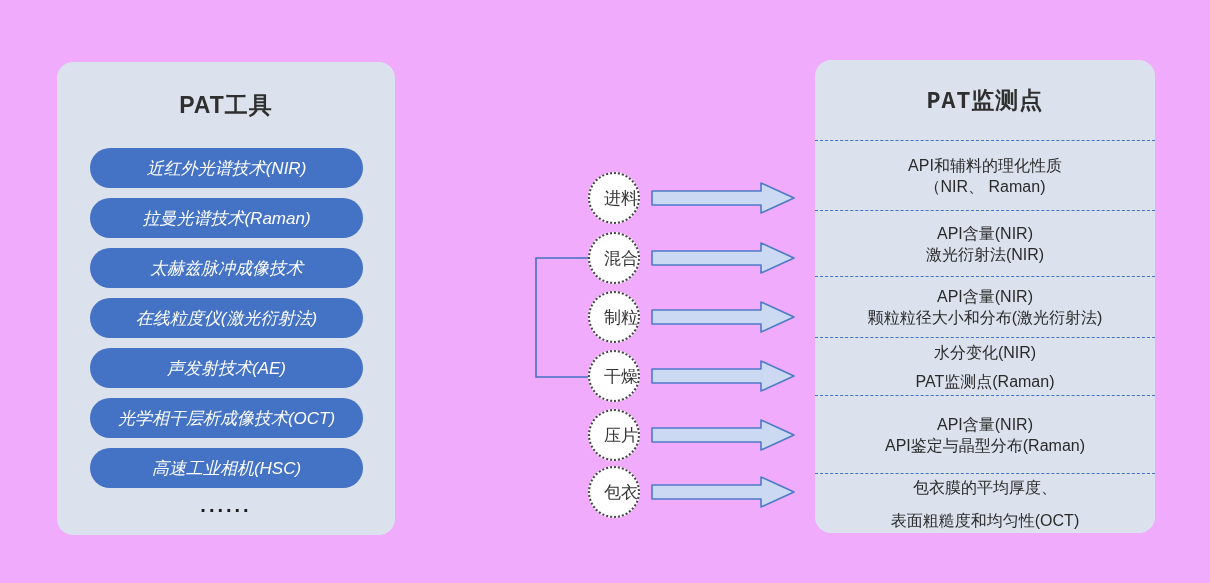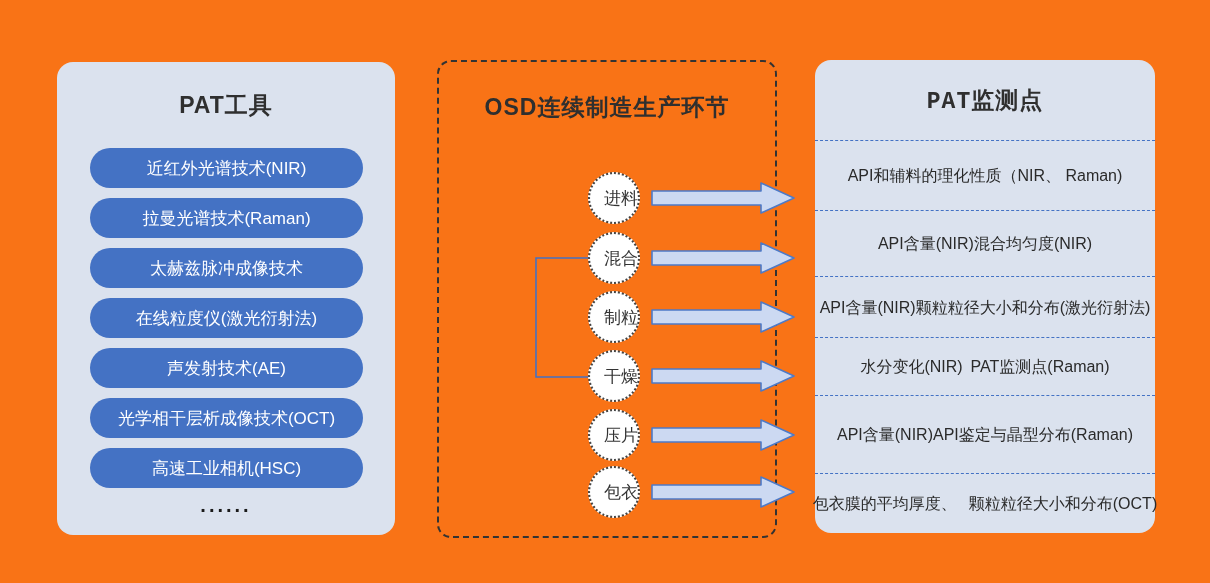--- a/index.html
+++ b/index.html
@@ -1,38 +1,38 @@
 <!DOCTYPE html>
 <html><head>
 <meta charset="utf-8">
 <style>
   html,body{margin:0;padding:0;background:#fff;}
   .canvas{
     position:relative;
     width:1210px;height:583px;
-    background:#f97316;
+    background:#f0abfc;
     font-family:"Liberation Sans","DejaVu Sans",sans-serif;
     overflow:hidden;
   }
   .panel{position:absolute;box-sizing:border-box;}
   .panel.solid{background:#dbe2ee;border-radius:16px;}
   .panel-title{
     margin:0;text-align:center;
     font-size:23px;font-weight:600;color:#2f2f2f;
     letter-spacing:1px;
   }
 
   
   .left-panel{left:57px;top:62px;width:338px;height:473px;}
   .left-panel .panel-title{margin-top:28px;}
   .pill{
     position:absolute;left:33px;width:273px;height:40px;
     background:#4472c4;border-radius:20px;
     display:flex;align-items:center;justify-content:center;
-    color:#ffffff;font-size:17px;white-space:nowrap;
+    color:#ffffff;font-size:17px;white-space:nowrap;font-style:italic;
   }
   .dots{
     position:absolute;left:0;width:100%;top:432px;
     text-align:center;font-size:20px;font-weight:bold;color:#1a1a1a;
     letter-spacing:3px;
   }
 
   
   .middle-panel{
     left:437px;top:60px;width:340px;height:478px;
@@ -59,21 +59,21 @@
 
   
   .right-panel{
     left:815px;top:60px;width:340px;height:473px;
     display:flex;flex-direction:column;
   }
   .rp-title-box{height:80px;display:flex;align-items:center;justify-content:center;font-family:Liberation Mono, monospace;}
   .mon-row{
     box-sizing:border-box;
     border-top:1px dashed #4472c4;
-    display:flex;flex-direction:row;
+    display:flex;flex-direction:column;
     align-items:center;justify-content:center;
     font-size:16px;line-height:21px;color:#2a2a2a;
     text-align:center;
   }
   .mon-row span{white-space:nowrap;}
   .mon-row .long{font-size:15px;}
   .r1{height:70px;} .r2{height:66px;} .r3{height:61px;}
   .r4{height:58px;gap:8px;} .r5{height:78px;} .r6{height:60px;gap:12px;}
 </style>
 </head>
@@ -86,23 +86,20 @@
     <div class="pill" style="top:86px">近红外光谱技术(NIR)</div>
     <div class="pill" style="top:136px">拉曼光谱技术(Raman)</div>
     <div class="pill" style="top:186px">太赫兹脉冲成像技术</div>
     <div class="pill" style="top:236px">在线粒度仪(激光衍射法)</div>
     <div class="pill" style="top:286px">声发射技术(AE)</div>
     <div class="pill" style="top:336px">光学相干层析成像技术(OCT)</div>
     <div class="pill" style="top:386px">高速工业相机(HSC)</div>
     <div class="dots">......</div>
   </section>
 
-  <section class="panel middle-panel">
-    <h2 class="panel-title">OSD连续制造生产环节</h2>
-  </section>
 
   <svg class="bracket" viewBox="0 0 56 123">
     <path d="M55 2 H2 V121 H55"></path>
   </svg>
 
   <div class="step" style="top:172px">
       <span>进料</span>
     </div>
   <div class="step" style="top:232px">
       <span>混合</span>
@@ -142,33 +139,33 @@
   <section class="panel solid right-panel">
     <div class="rp-title-box">
       <h2 class="panel-title">PAT监测点</h2>
     </div>
     <div class="mon-row r1">
       <span>API和辅料的理化性质</span>
       <span>（NIR、 Raman)</span>
     </div>
     <div class="mon-row r2">
       <span>API含量(NIR)</span>
-      <span>混合均匀度(NIR)</span>
+      <span>激光衍射法(NIR)</span>
     </div>
     <div class="mon-row r3">
       <span>API含量(NIR)</span>
       <span>颗粒粒径大小和分布(激光衍射法)</span>
     </div>
     <div class="mon-row r4">
       <span>水分变化(NIR)</span>
       <span>PAT监测点(Raman)</span>
     </div>
     <div class="mon-row r5">
       <span>API含量(NIR)</span>
       <span>API鉴定与晶型分布(Raman)</span>
     </div>
     <div class="mon-row r6">
       <span>包衣膜的平均厚度、</span>
-      <span>颗粒粒径大小和分布(OCT)</span>
+      <span>表面粗糙度和均匀性(OCT)</span>
     </div>
   </section>
 
 </div>
 
 </body></html>

